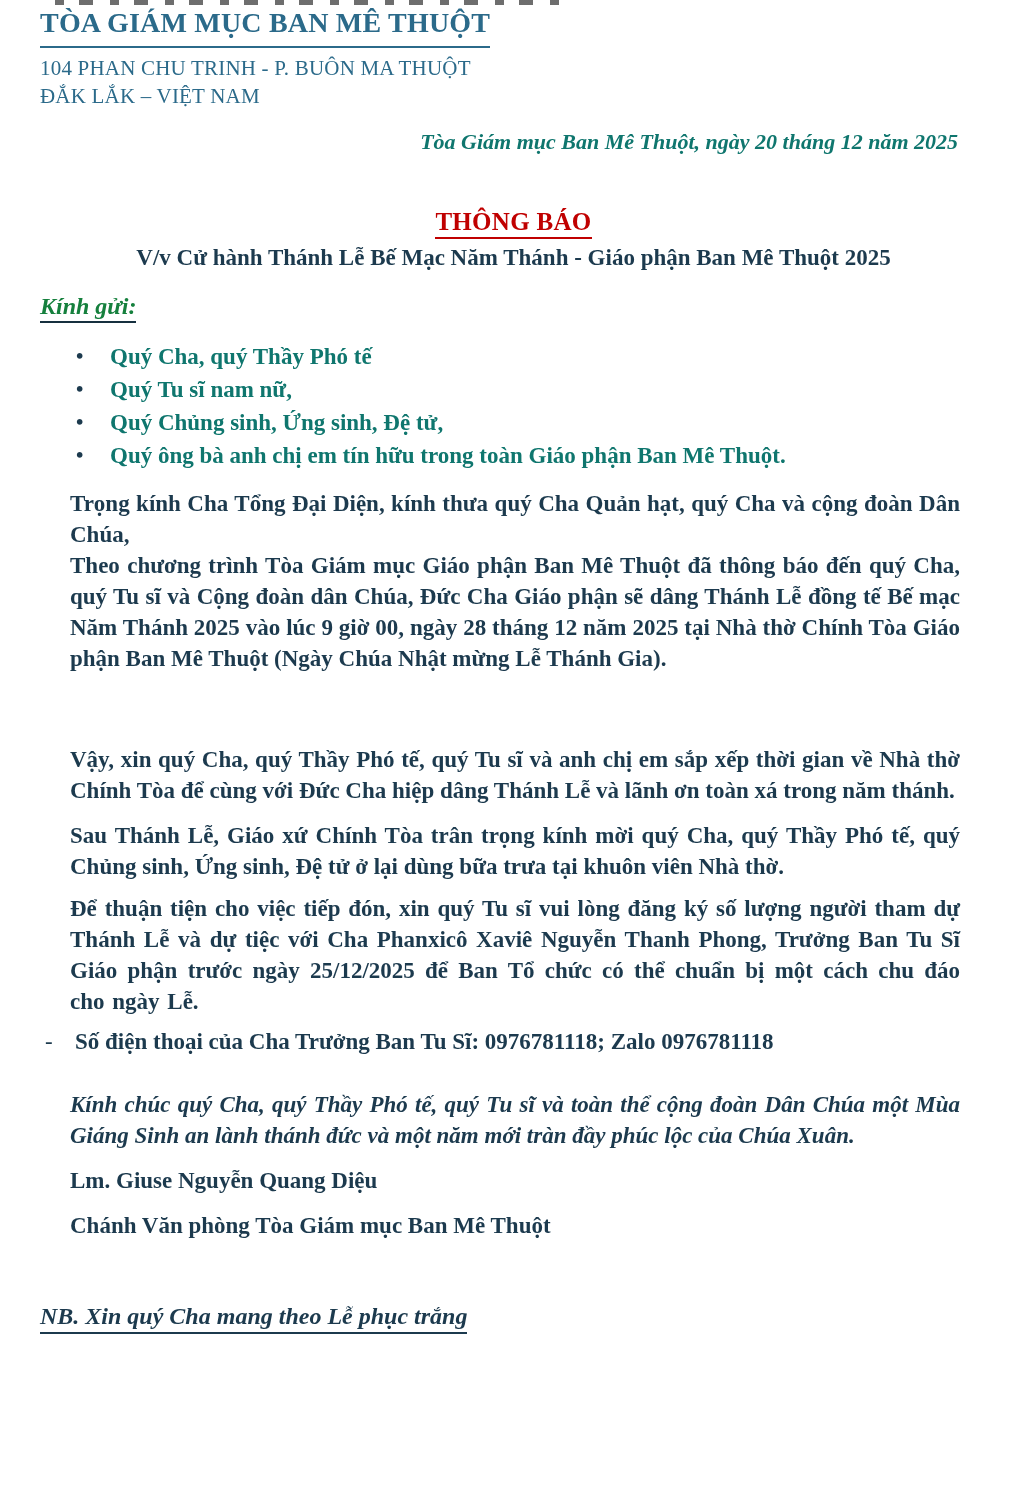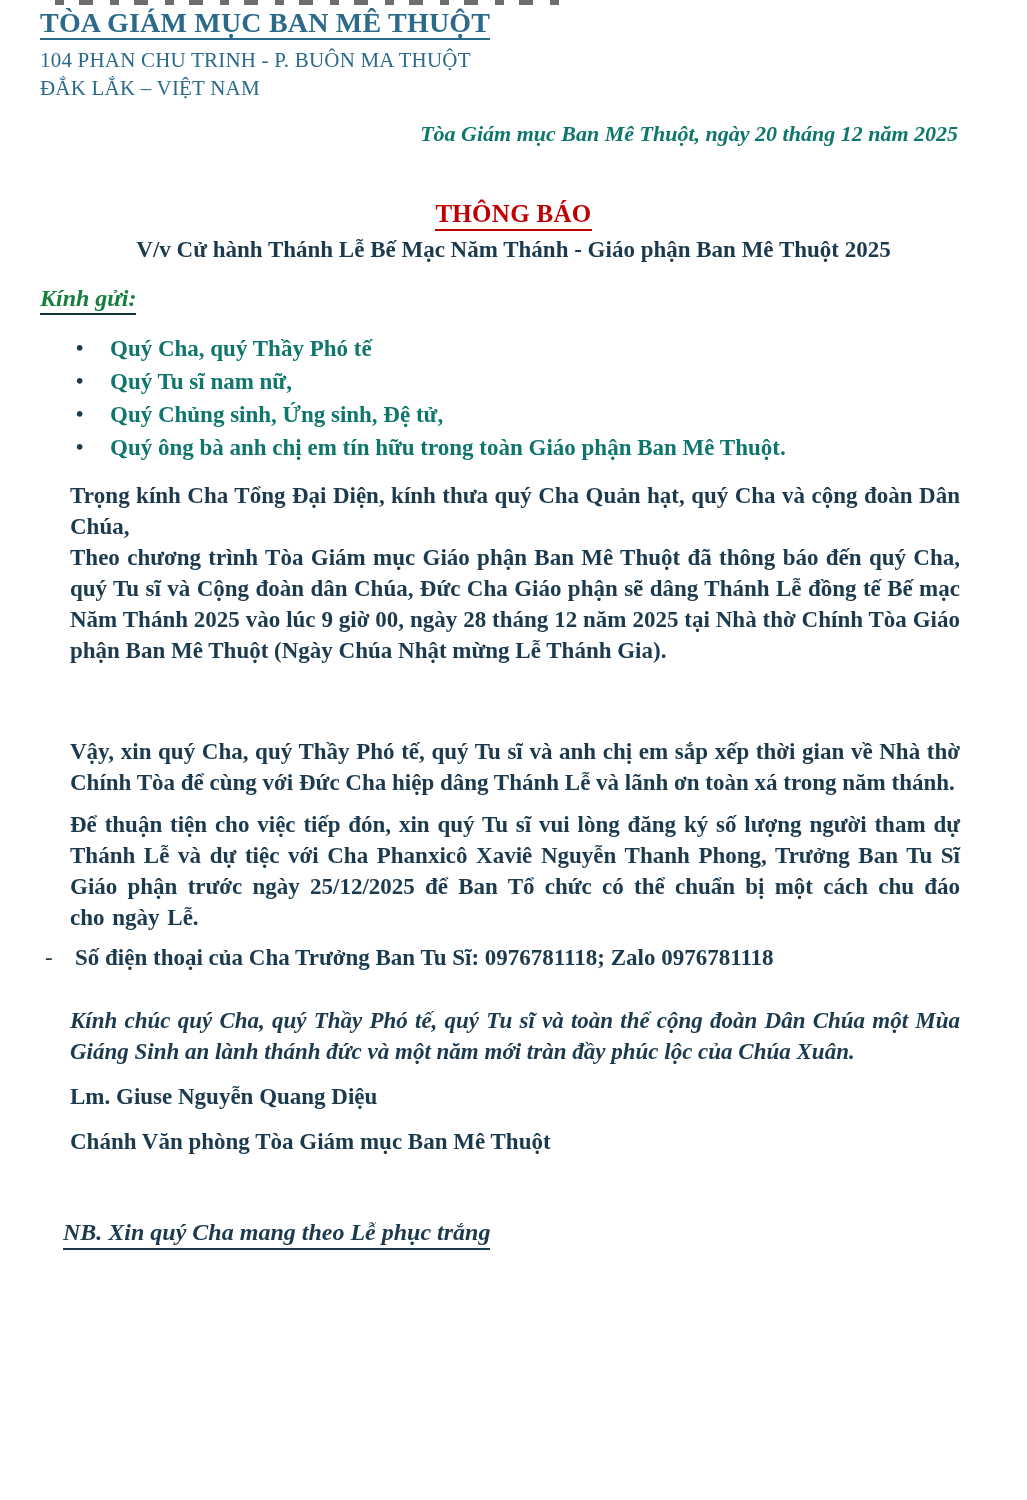--- a/index.html
+++ b/index.html
@@ -26,21 +26,21 @@
   }
 
   .letterhead { margin: 8px 0 0 40px; }
   .letterhead-title {
     display: inline-block;
     font-size: 28px;
     font-weight: bold;
     color: #2B6A8A;
     letter-spacing: 0.2px;
     border-bottom: 2px solid #2B6A8A;
-    padding-bottom: 0;
+    padding-bottom: 8px;
     line-height: 30px;
   }
   .letterhead-addr {
     font-size: 21px;
     color: #2B6A8A;
     line-height: 28px;
     letter-spacing: 0.2px;
   }
   .letterhead-addr.first { margin-top: 6px; }
 
@@ -151,21 +151,20 @@
   }
   .nb-text {
     display: inline-block;
     font-size: 24px;
     font-weight: bold;
     font-style: italic;
     color: #1C3A4E;
     border-bottom: 2px solid #1C3A4E;
     padding-bottom: 1px;
     line-height: 29px;
-    margin-left: 23px;
   }
 </style>
 </head>
 <body>
 
 <div class="page">
 
   <div class="top-artifact"></div>
 
   <div class="letterhead">
@@ -192,20 +191,21 @@
     <li>Quý Chủng sinh, Ứng sinh, Đệ tử,</li>
     <li>Quý ông bà anh chị em tín hữu trong toàn Giáo phận Ban Mê Thuột.</li>
   </ul>
 
   <div class="para p1a">Trọng kính Cha Tổng Đại Diện, kính thưa quý Cha Quản hạt, quý Cha và cộng đoàn Dân Chúa,</div>
 
   <div class="para p1b">Theo chương trình Tòa Giám mục Giáo phận Ban Mê Thuột đã thông báo đến quý Cha, quý Tu sĩ và Cộng đoàn dân Chúa, Đức Cha Giáo phận sẽ dâng Thánh Lễ đồng tế Bế mạc Năm Thánh 2025 vào lúc 9 giờ 00, ngày 28 tháng 12 năm 2025 tại Nhà thờ Chính Tòa Giáo phận Ban Mê Thuột (Ngày Chúa Nhật mừng Lễ Thánh Gia).</div>
 
   <div class="para p2">Vậy, xin quý Cha, quý Thầy Phó tế, quý Tu sĩ và anh chị em sắp xếp thời gian về Nhà thờ Chính Tòa để cùng với Đức Cha hiệp dâng Thánh Lễ và lãnh ơn toàn xá trong năm thánh.</div>
 
+  <div class="para p3">Sau Thánh Lễ, Giáo xứ Chính Tòa trân trọng kính mời quý Cha, quý Thầy Phó tế, quý Chủng sinh, Ứng sinh, Đệ tử ở lại dùng bữa trưa tại khuôn viên Nhà thờ.</div>
 
   <div class="para p4">Để thuận tiện cho việc tiếp đón, xin quý Tu sĩ vui lòng đăng ký số lượng người tham dự Thánh Lễ và dự tiệc với Cha Phanxicô Xaviê Nguyễn Thanh Phong, Trưởng Ban Tu Sĩ Giáo phận trước ngày 25/12/2025 để Ban Tổ chức có thể chuẩn bị một cách chu đáo cho ngày Lễ.</div>
 
   <div class="phone-note">
     <span class="dash">-</span>
     <span class="text">Số điện thoại của Cha Trưởng Ban Tu Sĩ: 0976781118; Zalo 0976781118</span>
   </div>
 
   <div class="para p5">Kính chúc quý Cha, quý Thầy Phó tế, quý Tu sĩ và toàn thể cộng đoàn Dân Chúa một Mùa Giáng Sinh an lành thánh đức và một năm mới tràn đầy phúc lộc của Chúa Xuân.</div>
 

